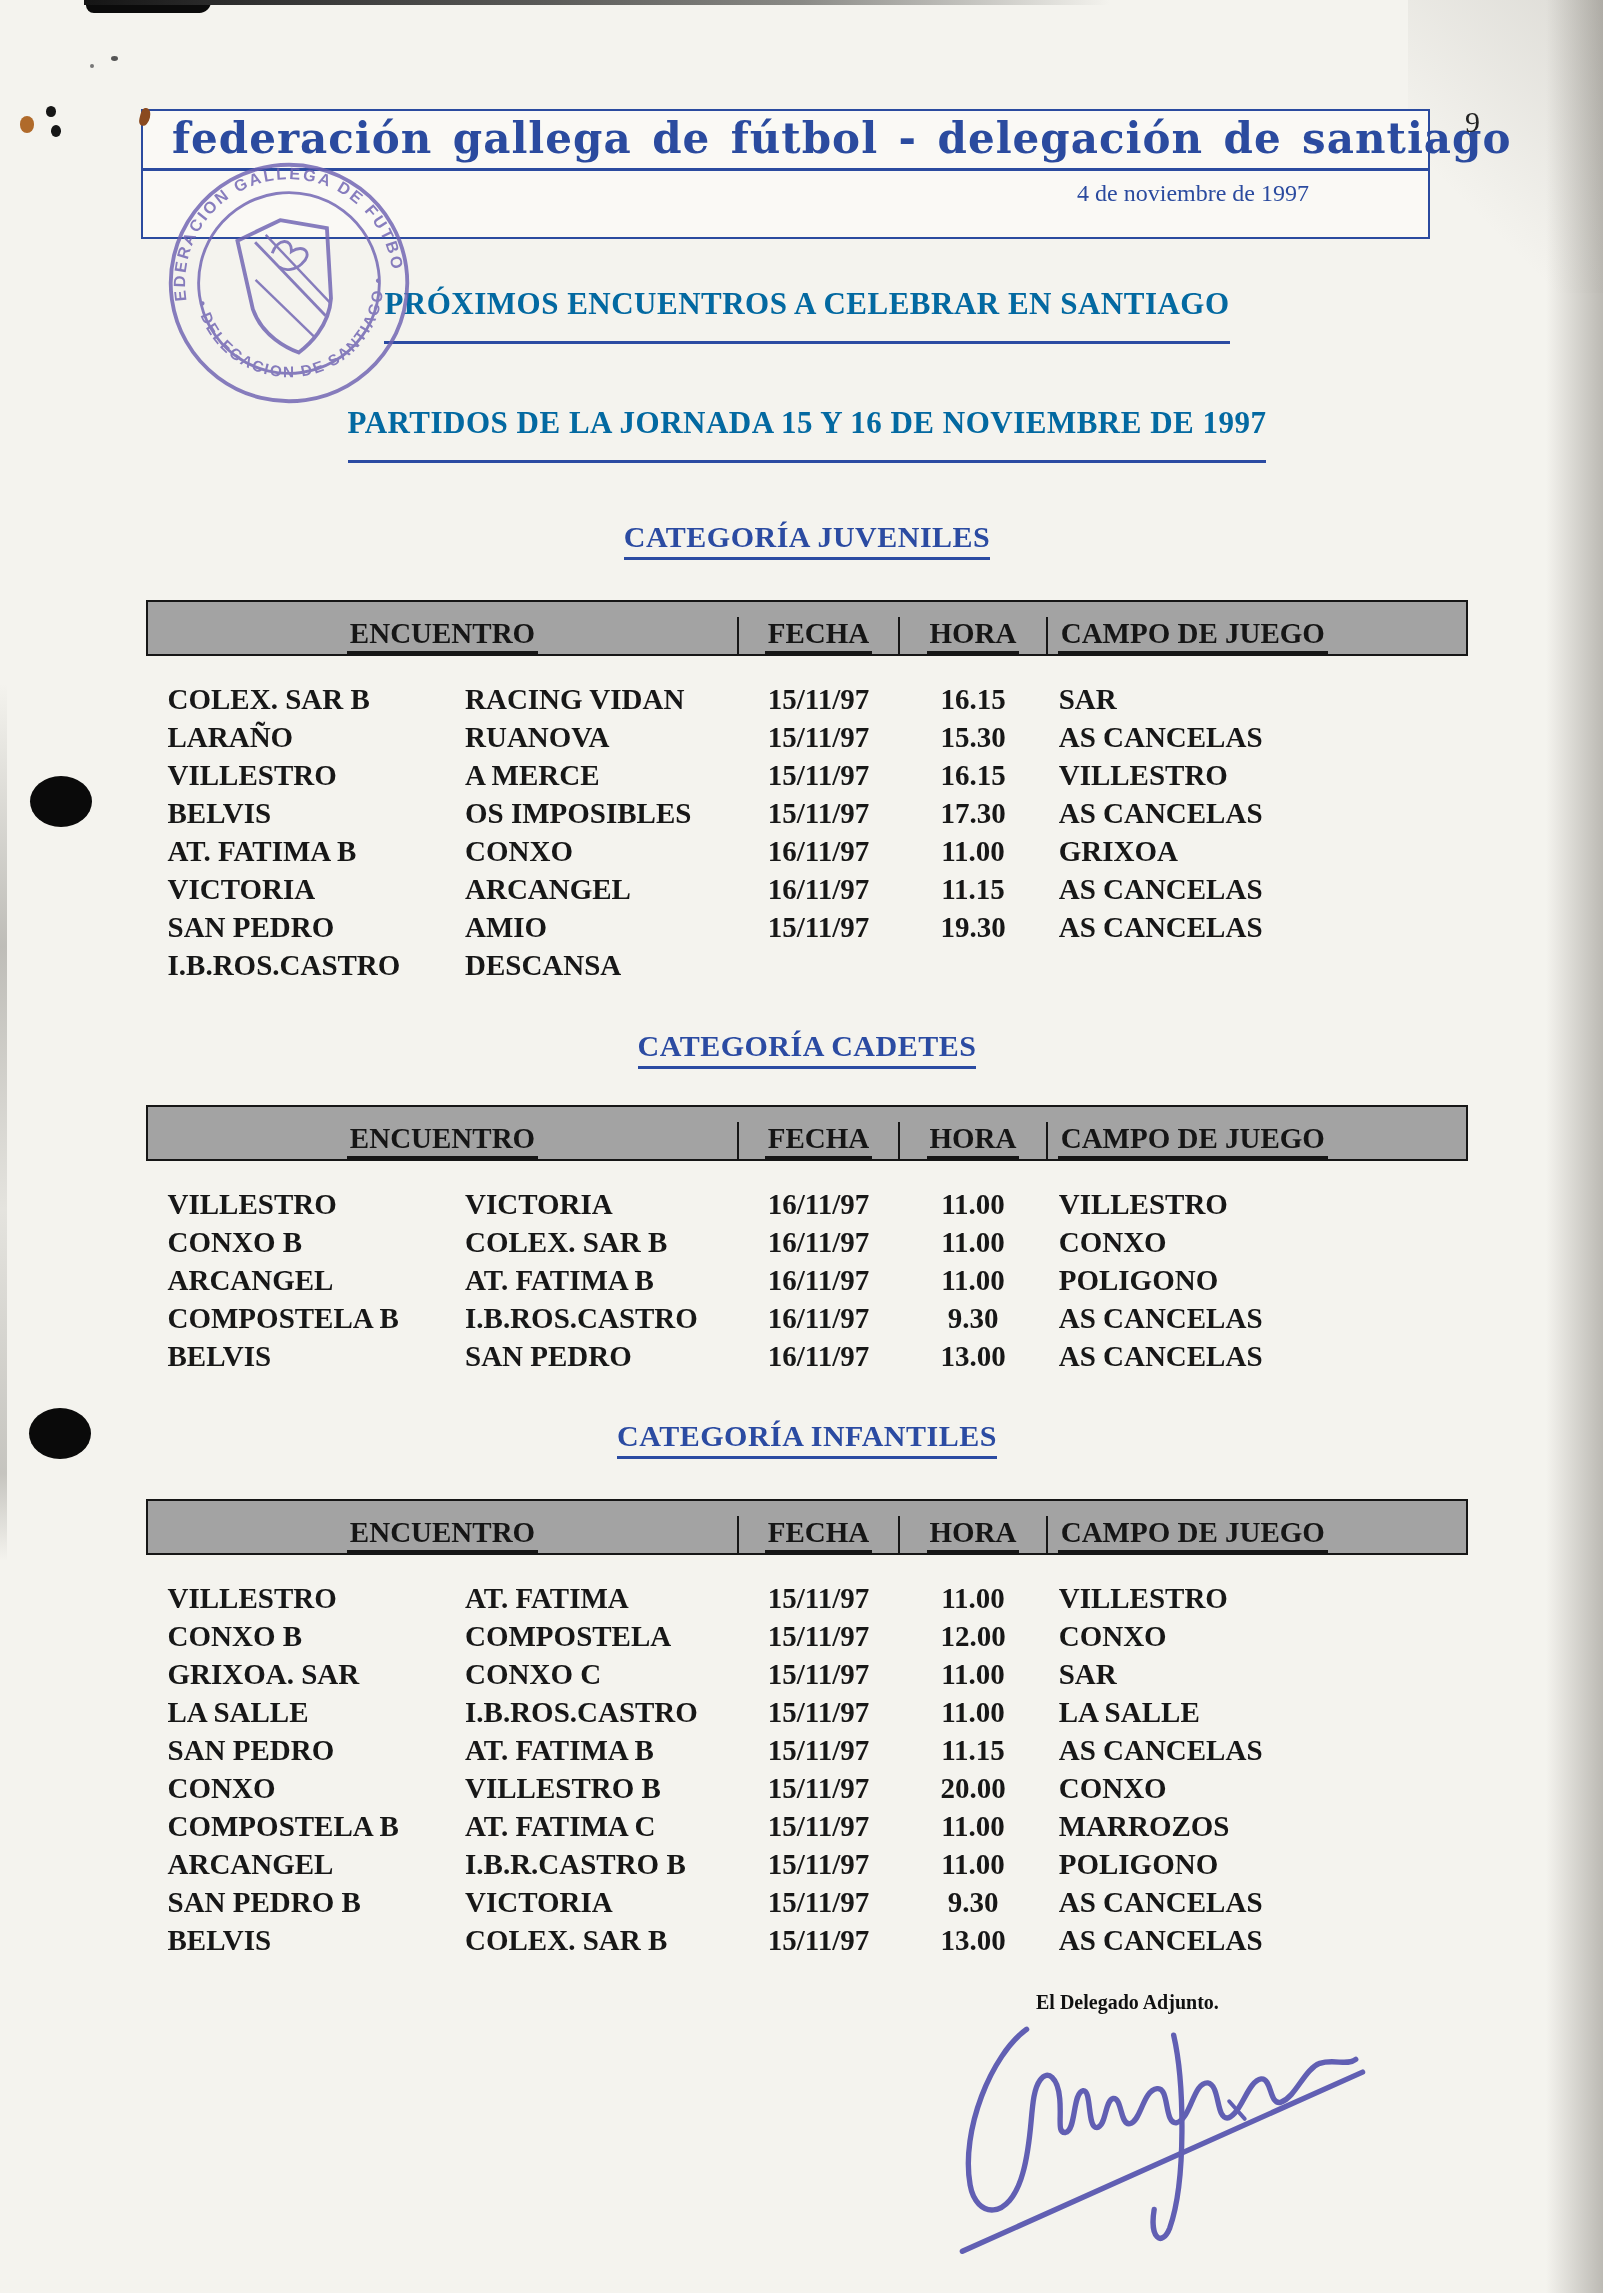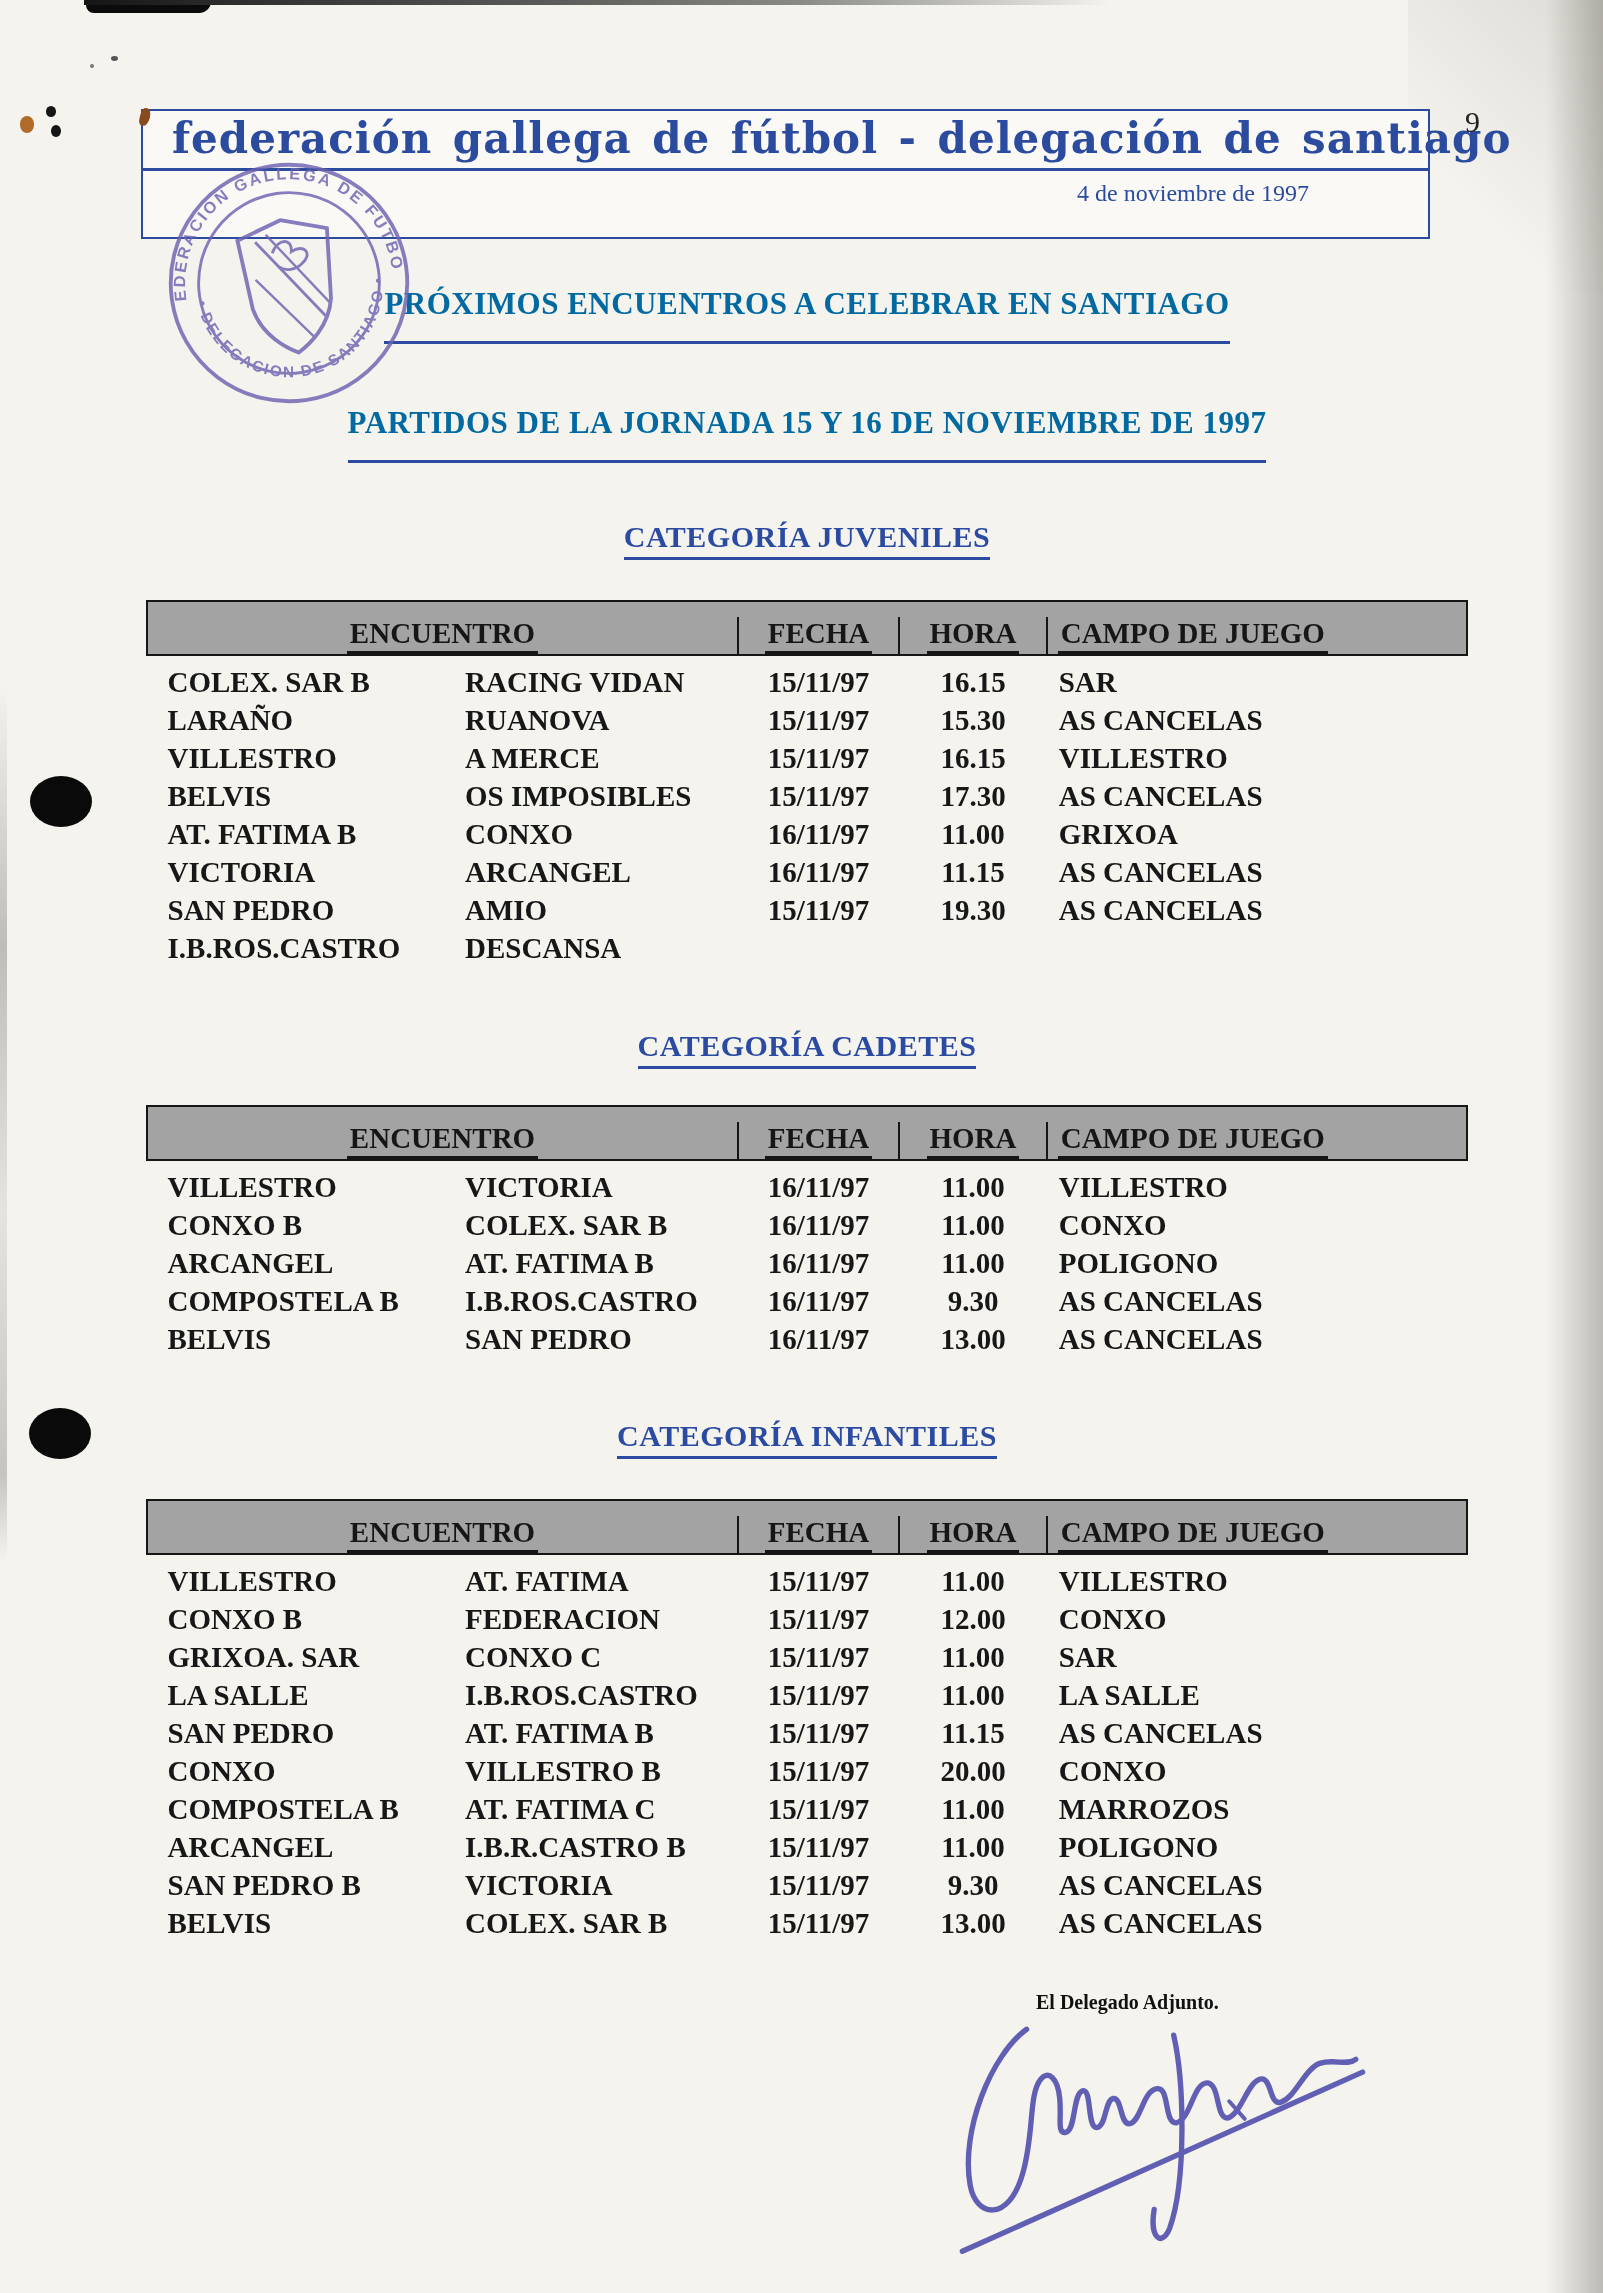--- a/index.html
+++ b/index.html
@@ -49,21 +49,21 @@
     display:flex;align-items:flex-end;height:56px;box-sizing:border-box;
     border:2.9px solid #161616;background:#a3a3a3;
   }
   .th{display:flex;align-items:center;justify-content:center;
       font-weight:bold;font-size:29px;color:#161616;box-sizing:border-box;}
   .thu{border-bottom:3.9px solid #161616;padding:0 2.9px 1px;white-space:nowrap;}
   .th-enc{width:589px;}
   .th-fecha{width:161px;border-left:2.9px solid #161616;}
   .th-hora{width:148px;border-left:2.9px solid #161616;}
   .th-campo{flex:1;border-left:2.9px solid #161616;justify-content:flex-start;padding-left:9.8px;}
-  .rows{margin-top:7px;}
+  .rows{margin-top:24px;}
   .row{display:flex;align-items:center;height:38px;
        font-weight:bold;font-size:29px;color:#171717;}
   .row span{white-space:nowrap;box-sizing:border-box;}
   .c-home{width:319px;padding-left:21.5px;}
   .c-away{width:273px;}
   .c-fecha{width:161px;text-align:center;}
   .c-hora{width:148px;text-align:center;}
   .c-campo{flex:1;padding-left:11.7px;}
   
   .sig-label{position:absolute;left:1036px;top:1991px;font-size:20px;font-weight:bold;color:#111;z-index:1;}
@@ -310,21 +310,21 @@
   <div class="row">
     <span class="c-home">VILLESTRO</span>
     <span class="c-away">AT. FATIMA</span>
     <span class="c-fecha">15/11/97</span>
     <span class="c-hora">11.00</span>
     <span class="c-campo">VILLESTRO</span>
   </div>
 
   <div class="row">
     <span class="c-home">CONXO B</span>
-    <span class="c-away">FEDERACION</span>
+    <span class="c-away">COMPOSTELA</span>
     <span class="c-fecha">15/11/97</span>
     <span class="c-hora">12.00</span>
     <span class="c-campo">CONXO</span>
   </div>
 
   <div class="row">
     <span class="c-home">GRIXOA. SAR</span>
     <span class="c-away">CONXO C</span>
     <span class="c-fecha">15/11/97</span>
     <span class="c-hora">11.00</span>

